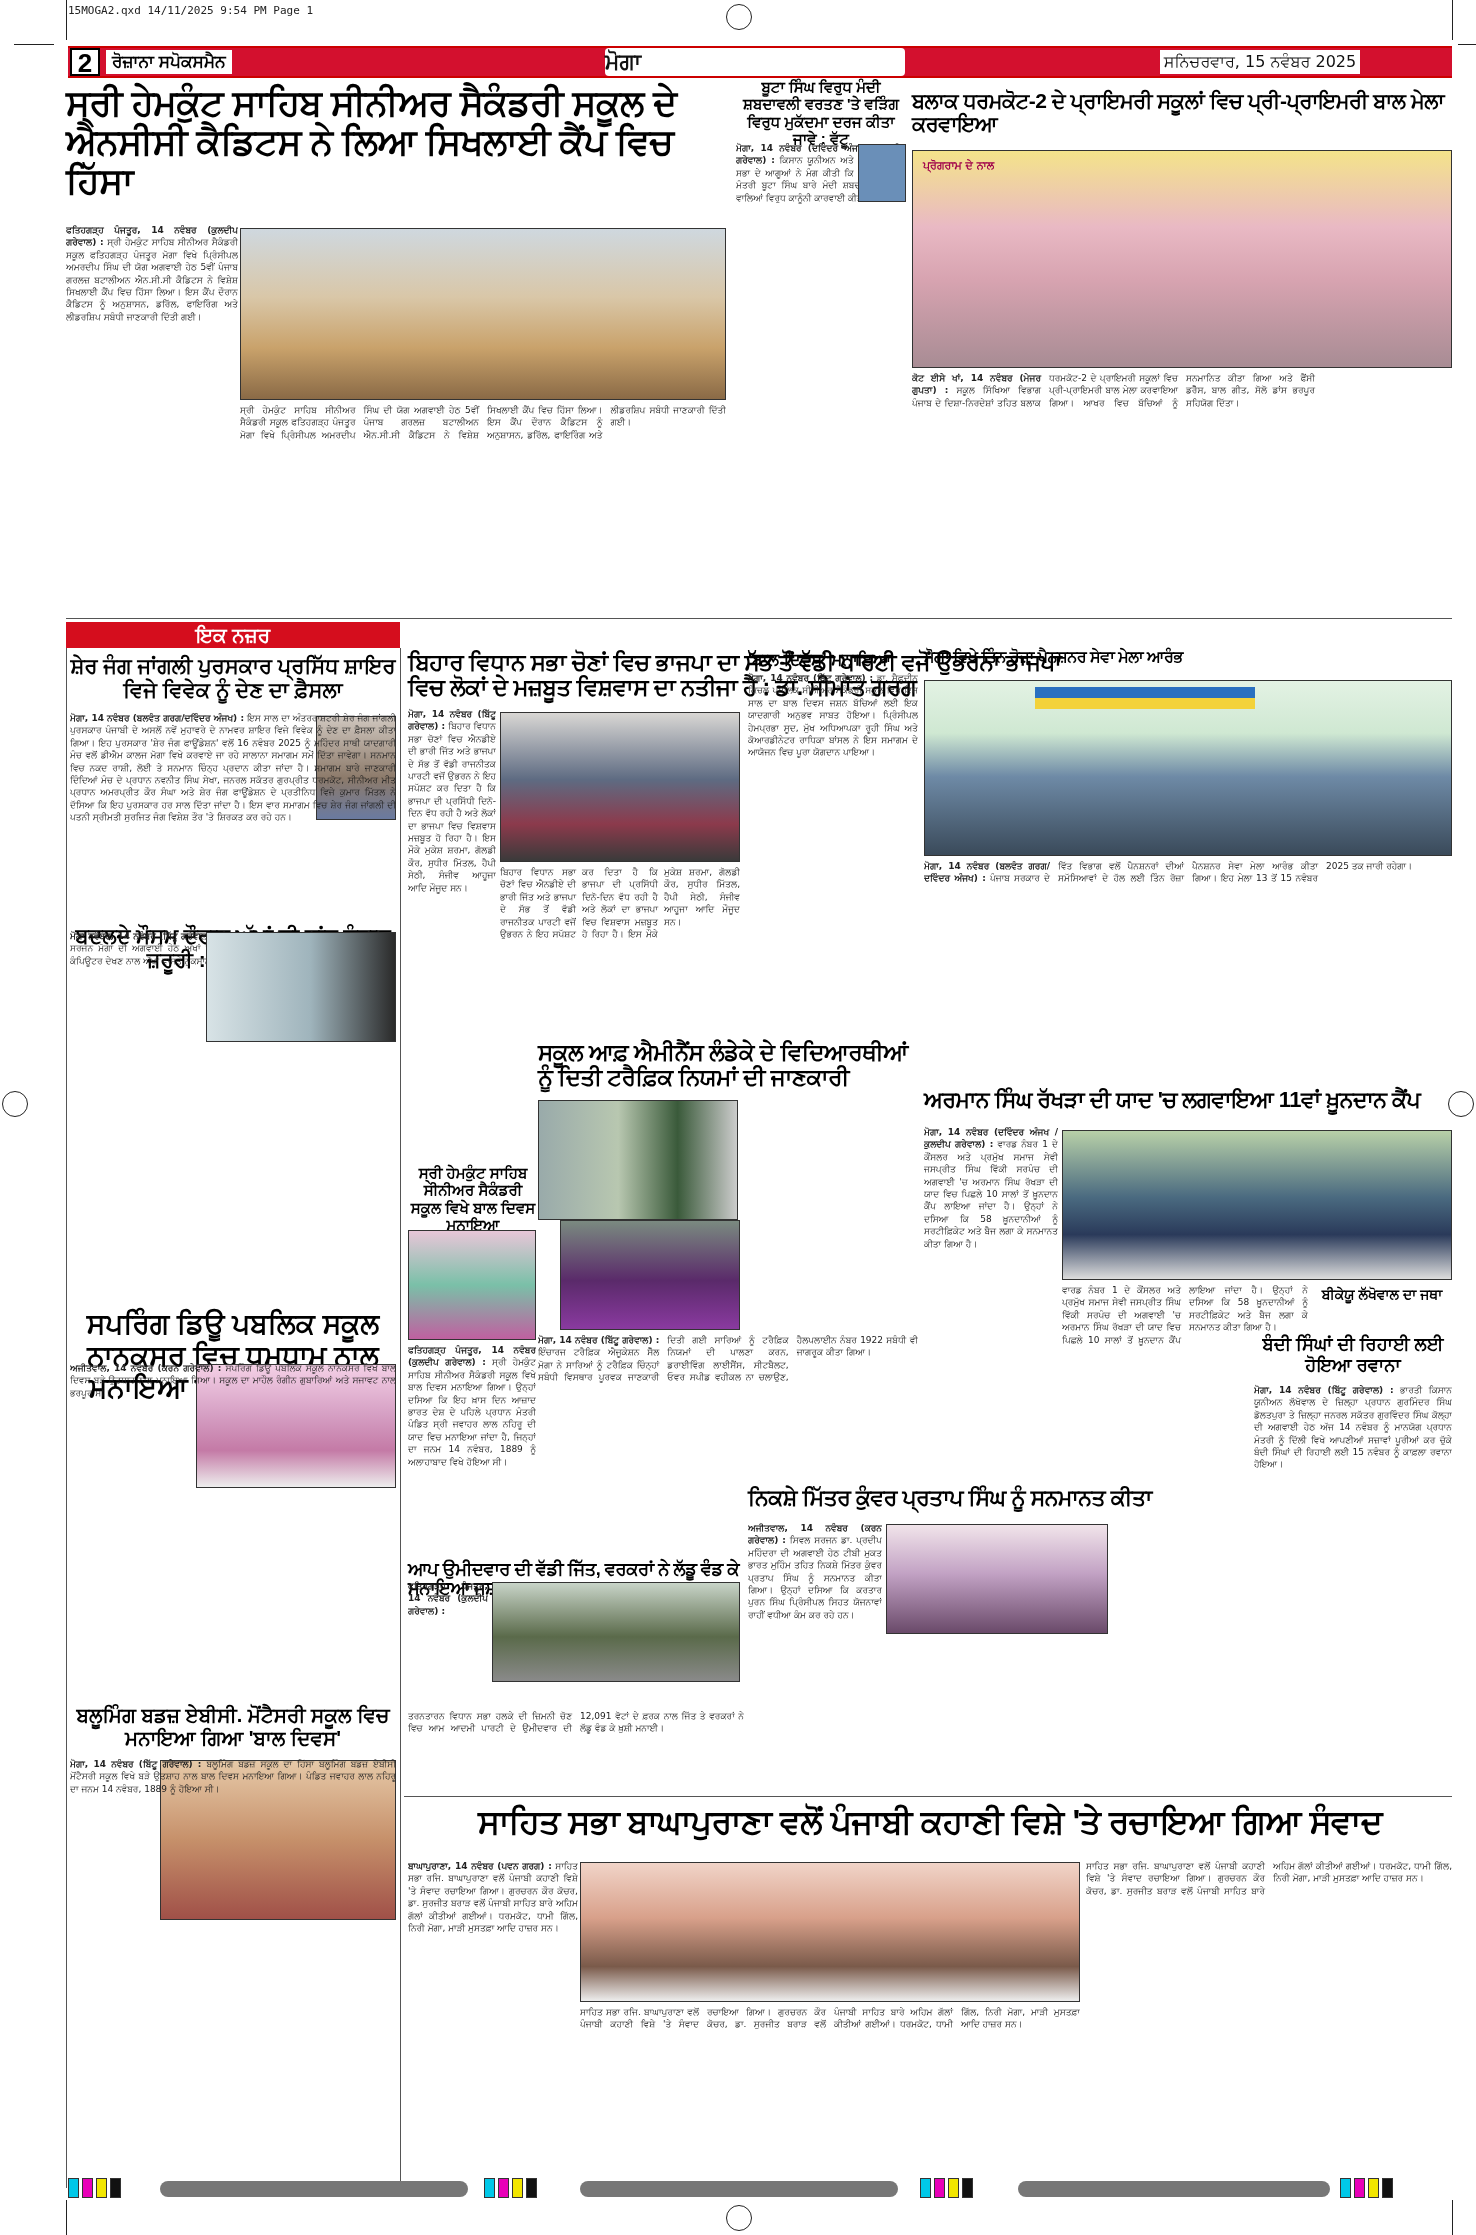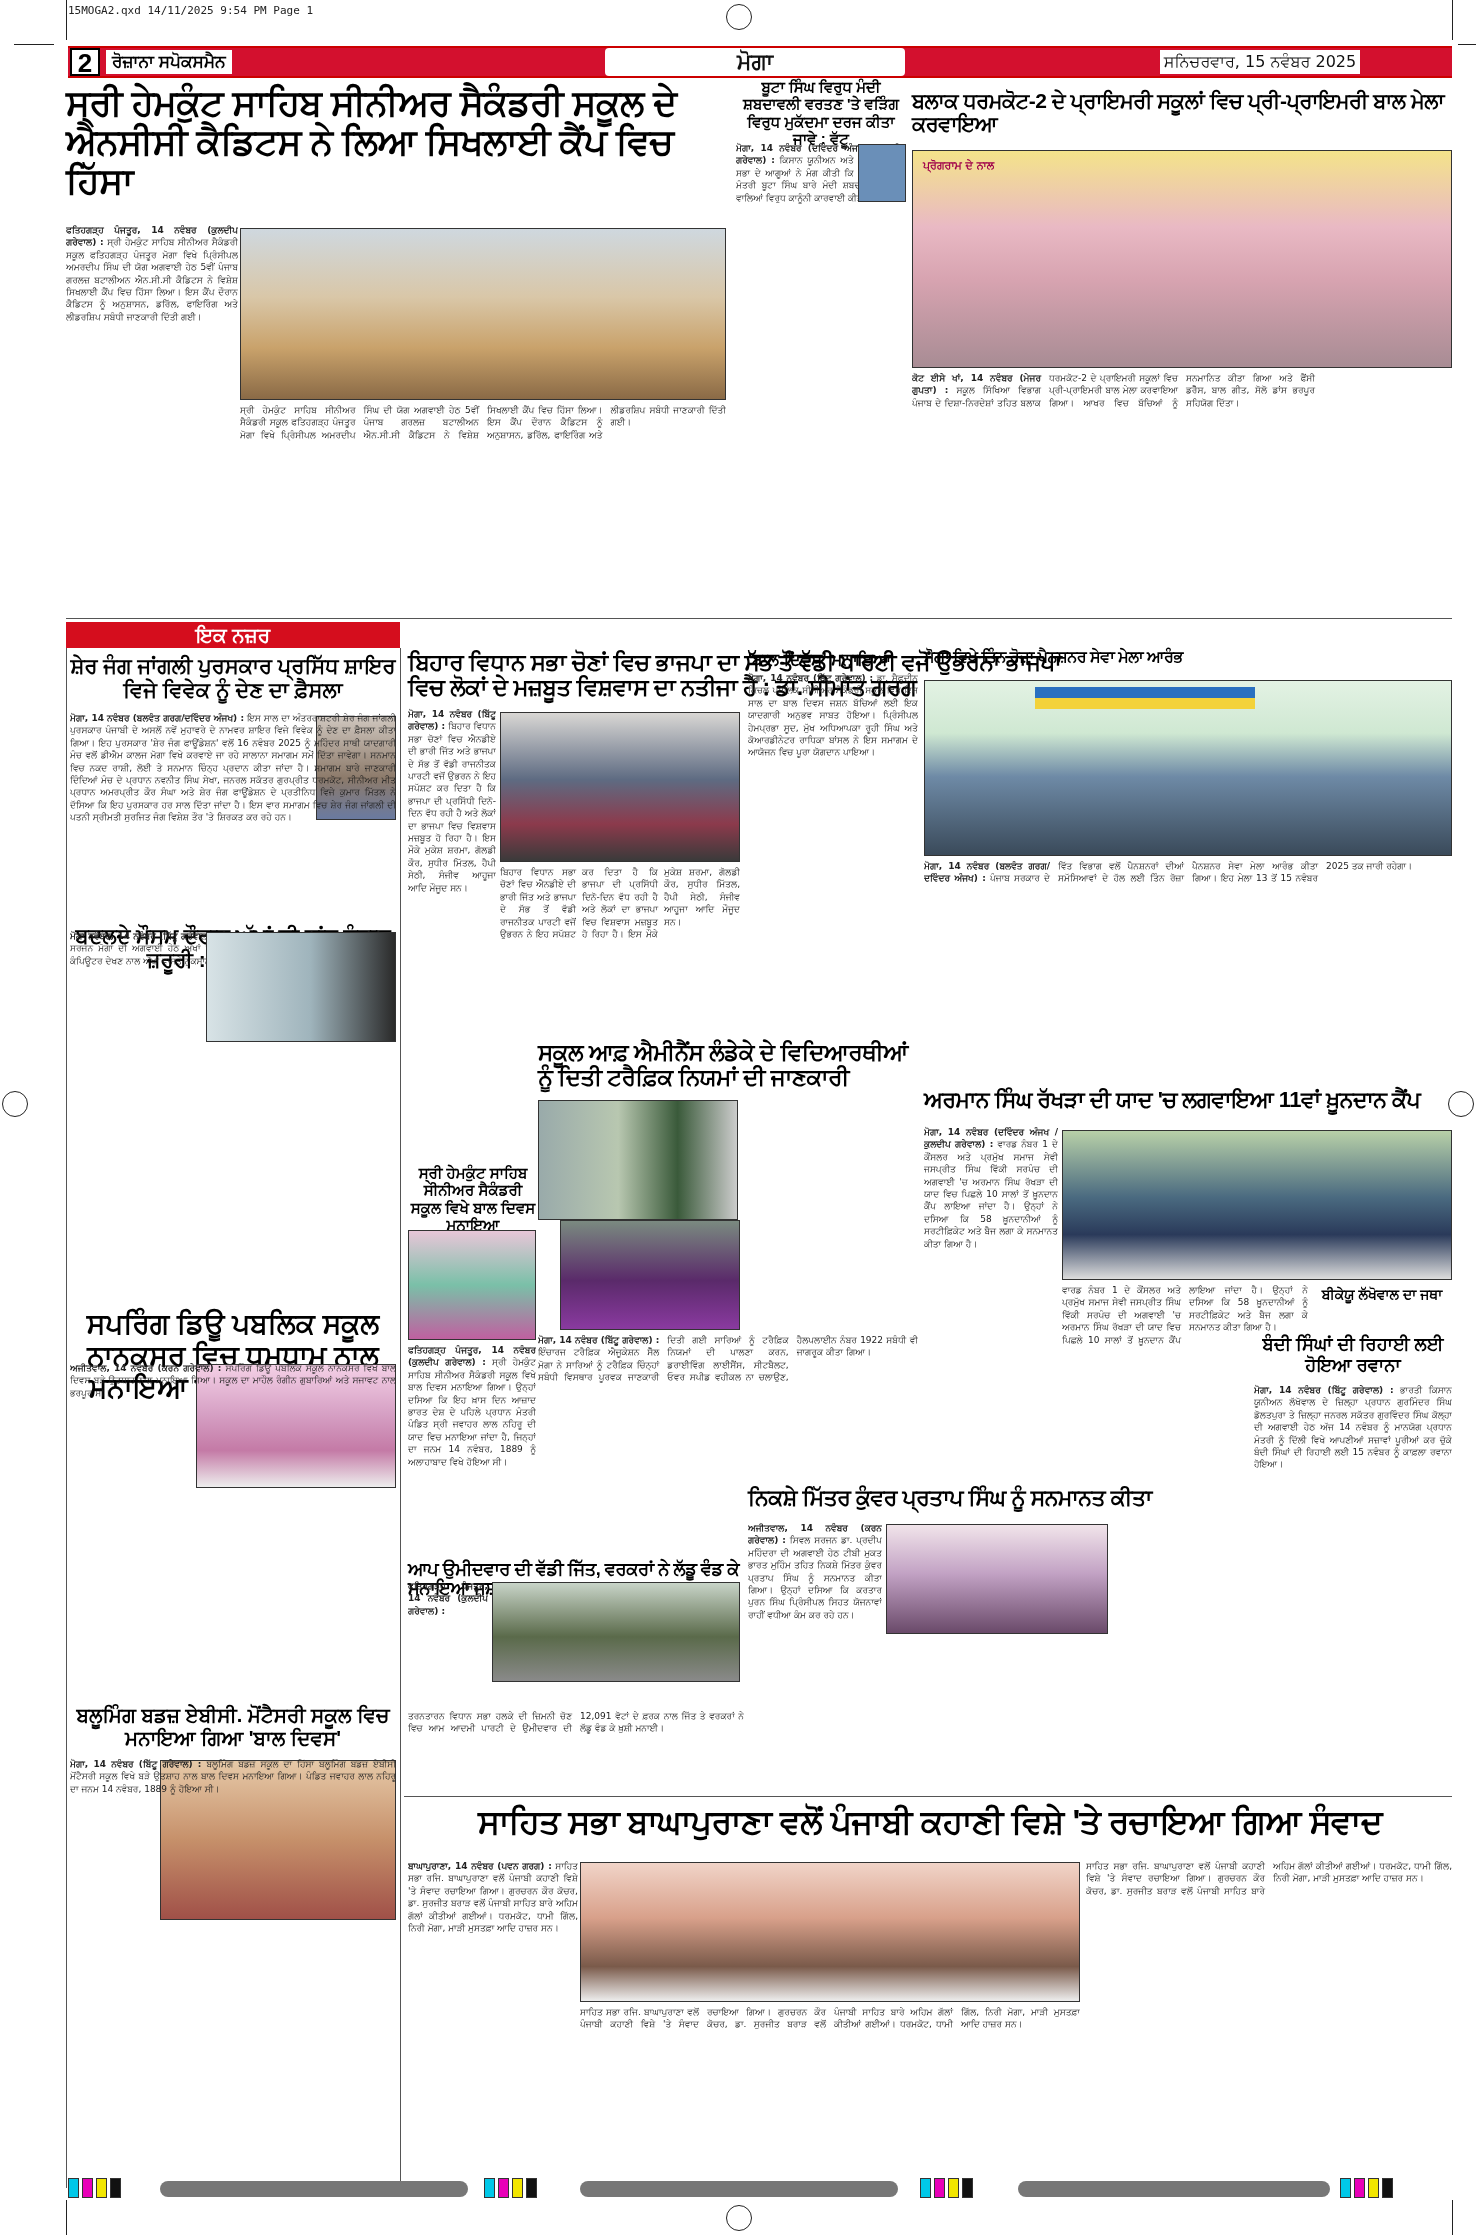--- a/index.html
+++ b/index.html
@@ -5,21 +5,21 @@
 *{box-sizing:border-box;margin:0;padding:0}
 body{width:1476px;height:2235px;background:#fff;font-family:"DejaVu Sans",sans-serif;position:relative;overflow:hidden;color:#111}
 .abs{position:absolute}
 .slug{left:68px;top:4px;font-family:"DejaVu Sans Mono",monospace;font-size:11px;color:#222}
 .crop{position:absolute;width:1px;background:#222}
 .croph{position:absolute;height:1px;background:#222}
 .reg{position:absolute;width:26px;height:26px;border:1px solid #222;border-radius:50%}
 .masthead{left:68px;top:46px;width:1384px;height:32px;background:#d3102e;border-top:2px solid #c00;border-bottom:2px solid #c00}
 .pgnum{left:70px;top:48px;width:30px;height:28px;background:#fff;border:2px solid #000;font:bold 26px "Liberation Sans",sans-serif;text-align:center;line-height:26px;color:#000}
 .paper{left:106px;top:50px;height:24px;padding:0 6px;background:#fff;font:bold 17px "Liberation Sans",sans-serif;color:#000;line-height:24px}
-.city{left:605px;top:48px;width:300px;height:28px;background:#fff;border-radius:4px;text-align:center;font:bold 22px "Liberation Sans",sans-serif;line-height:28px}
+.city{left:605px;top:48px;width:300px;height:28px;background:#fff;border-radius:4px;font:bold 22px "Liberation Sans",sans-serif;line-height:28px}
 .date{left:1160px;top:50px;width:200px;height:24px;background:#fff;font:16px "DejaVu Sans",sans-serif;text-align:center;line-height:24px}
 .h1{font-family:"Liberation Sans",sans-serif;font-weight:bold;color:#000;line-height:1.08;letter-spacing:-.5px}
 .h2{font-family:"Liberation Sans",sans-serif;font-weight:bold;color:#000;line-height:1.15;text-align:center}
 .body{font-size:9px;line-height:12.4px;color:#222;text-align:justify;overflow:hidden}
 .body::after{content:"";display:block}
 .photo{position:absolute;border:1px solid #333;overflow:hidden}
 .rule{position:absolute;background:#555}
 .ikbox{left:66px;top:622px;width:334px;height:26px;background:#d50d1d;color:#fff;font:bold 20px "Liberation Sans",sans-serif;text-align:center;line-height:26px}
 .colbar{position:absolute;height:22px;display:flex;gap:3px}
 .colbar span{width:11px;height:20px;border:1px solid #333}

